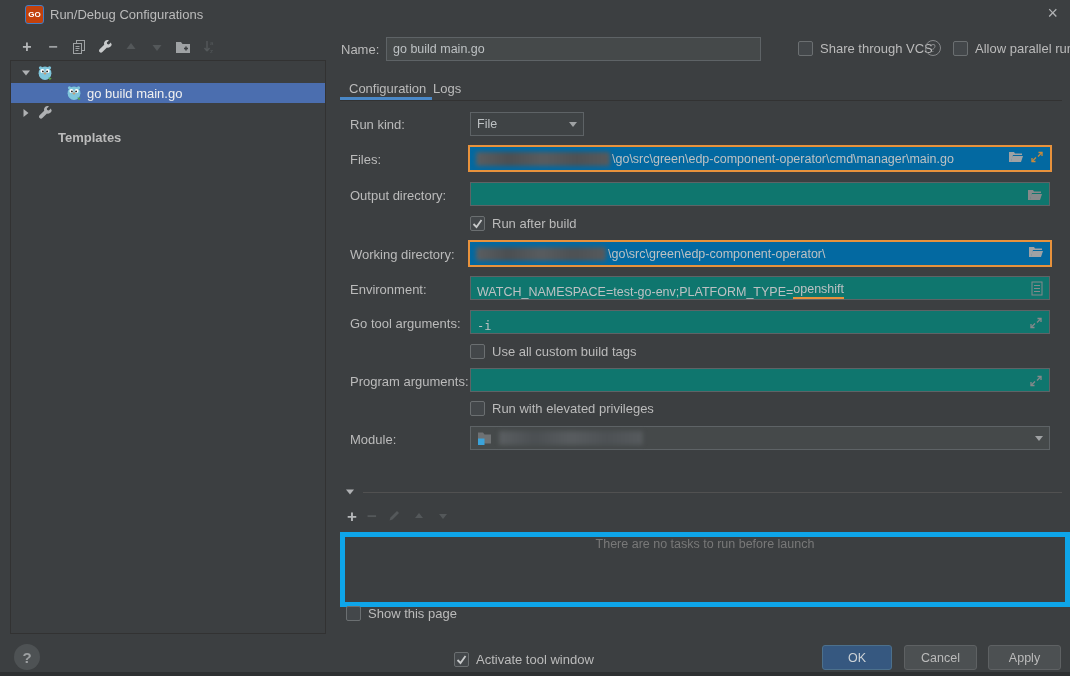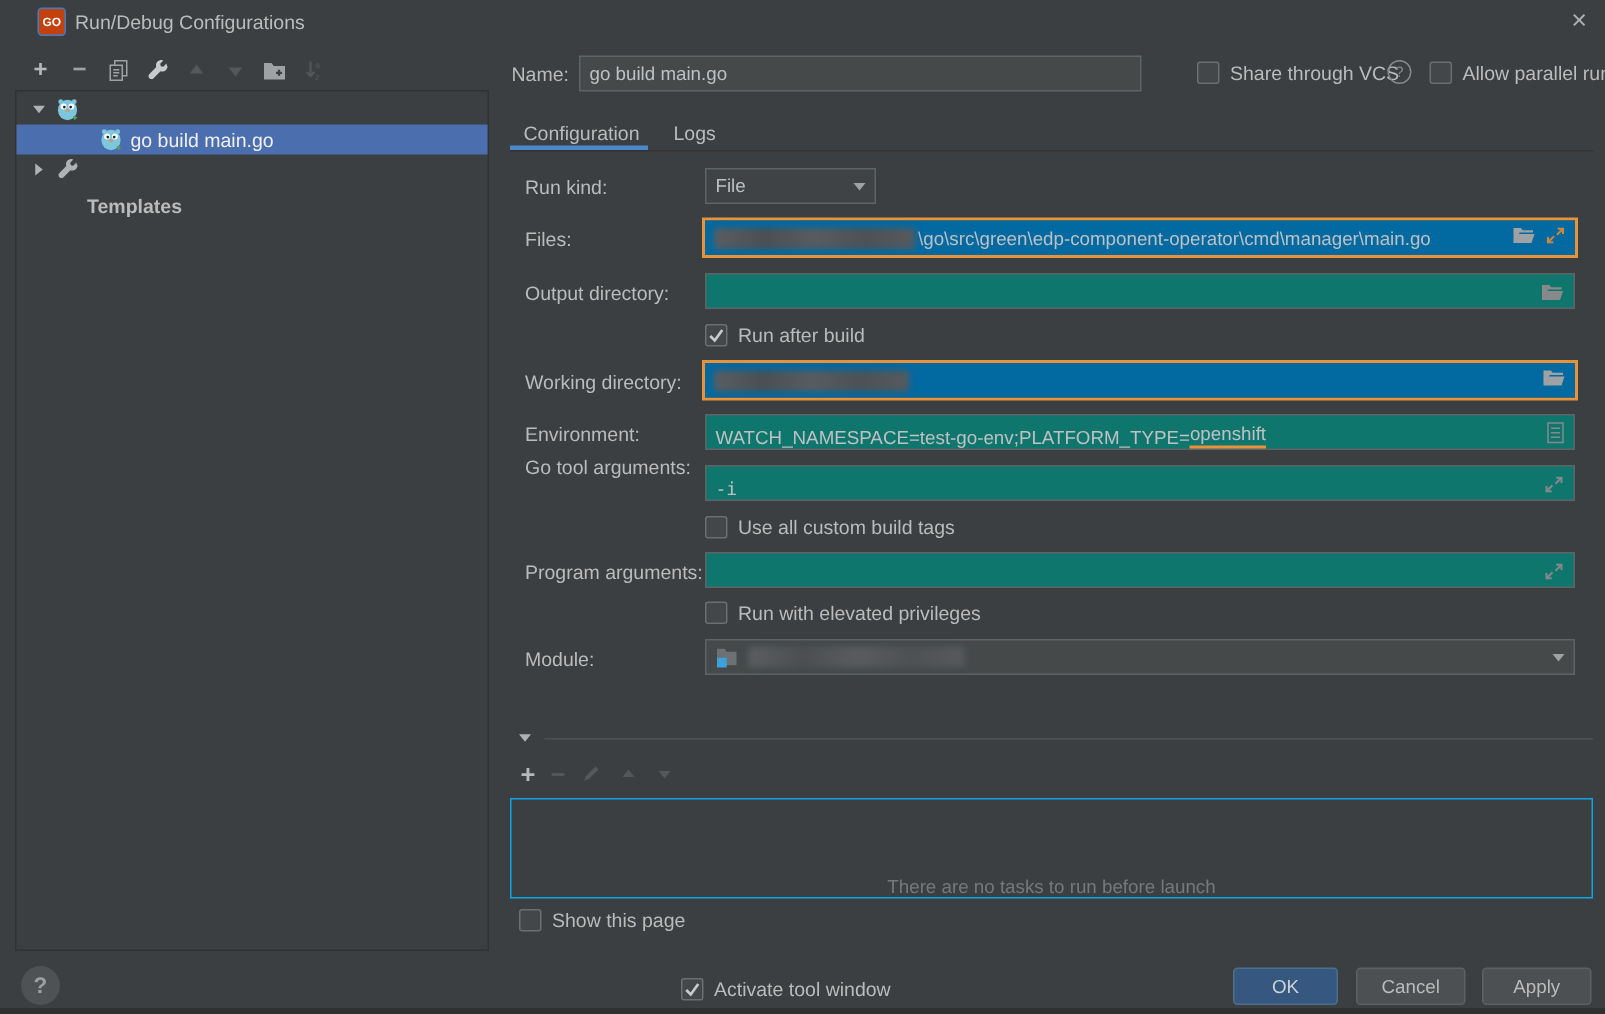--- a/index.html
+++ b/index.html
@@ -47,22 +47,22 @@
       box-sizing:border-box;display:flex;align-items:center;justify-content:center;}
   .cb span{white-space:nowrap;}
   .tab-underline{position:absolute;height:3px;background:#4A88C7;}
   .tabs-sep{position:absolute;left:0;top:100px;width:722px;height:1px;background:#323232;}
   .env-hl{border-bottom:2px solid #E8923C;padding-bottom:1px;}
   .mono{font-family:"DejaVu Sans Mono",monospace;font-size:12px;}
 
   .bl-header{position:absolute;left:5px;top:487px;width:717px;display:flex;align-items:center;}
   .bl-header .txt{margin-left:6px;white-space:nowrap;}
   .bl-header .line{flex:1;height:1px;background:#515151;margin-left:8px;}
-  .task-box{position:absolute;left:0;top:532px;width:720px;height:65px;border:1px solid #0ea5e9;
-      display:flex;align-items:flex-end;justify-content:center;}
+  .task-box{position:absolute;left:0;top:532px;width:720px;height:65px;border:5px solid #0ea5e9;
+      display:flex;align-items:flex-start;justify-content:center;}
   .task-empty{color:#787878;font-size:12.5px;}
 
   .btn{position:absolute;height:25px;background:#4C5052;border:1px solid #5E6163;border-radius:3px;
       color:#BBBBBB;font-size:12.5px;display:flex;align-items:center;justify-content:center;
       box-sizing:border-box;cursor:pointer;}
   .btn.primary{background:#365880;border-color:#4C708C;color:#CCD2D6;}
   .help-circle{left:14px;top:644px;width:26px;height:26px;border-radius:50%;background:#4E5254;
       color:#9DA0A2;font-size:15px;font-weight:bold;display:flex;align-items:center;
       justify-content:center;cursor:pointer;}
   .bottom-strip{left:0;top:672px;width:1070px;height:4px;background:#2E3032;}
@@ -181,21 +181,21 @@
       <span class="box"></span>
       <span>Share through VCS</span>
     </div>
     <div style="position:absolute;left:585px;top:40px;width:16px;height:16px;border:1px solid #87898B;border-radius:50%;display:flex;align-items:center;justify-content:center;font-size:10px;color:#87898B;box-sizing:border-box;">?</div>
     <div class="cb" style="left:613px;top:41px;">
       <span class="box"></span>
       <span>Allow parallel run</span>
     </div>
 
     <div style="position:absolute;left:9px;top:81px;">Configuration</div>
-    <div style="position:absolute;left:109px;top:81px;">Logs</div>
+    <div style="position:absolute;left:93px;top:81px;">Logs</div>
     <div class="tab-underline" style="left:0;top:97px;width:92px;"></div>
     <div class="tabs-sep"></div>
 
     <div class="rlabel" style="left:10px;top:117px;">Run kind:</div>
     <div class="combo" style="left:130px;top:112px;width:114px;height:24px;">
       <span>File</span>
       <span class="combo-arrow"></span>
     </div>
 
     <div class="rlabel" style="left:10px;top:152px;">Files:</div>
@@ -235,38 +235,39 @@
             <polyline points="1.5,6 4.5,9 9.5,2" fill="none" stroke="#C7C9CA" stroke-width="1.8"></polyline>
           </svg>
       </span>
       <span>Run after build</span>
     </div>
 
     <div class="rlabel" style="left:10px;top:247px;">Working directory:</div>
     <div class="orange-wrap" style="left:128px;top:240px;width:584px;height:27px;">
       <div class="tf-inner">
         <span class="redacted" style="width:130px;margin-right:2px;flex:none;"></span>
+        <span>\go\src\green\edp-component-operator\</span>
         <span style="margin-left:auto;"><svg width="16" height="14">
               <path fill="#9FA2A4" d="M1 2h5l1 1.5h7V5H5L3 12H1z"></path>
               <path fill="#9FA2A4" d="M4.5 6h10.5l-2 6H2.8z"></path>
             </svg></span>
       </div>
     </div>
 
     <div class="rlabel" style="left:10px;top:282px;">Environment:</div>
     <div class="tf" style="left:130px;top:276px;width:580px;height:24px;">
       <span>WATCH_NAMESPACE=test-go-env;PLATFORM_TYPE=</span>
         <span class="env-hl">openshift</span>
       <span style="margin-left:auto;"><svg width="12" height="15">
             <rect x="1" y="1" width="10" height="13" fill="none" stroke="#87898B"></rect>
             <path d="M3 4.5h6M3 7.5h6M3 10.5h6" stroke="#87898B"></path>
           </svg></span>
     </div>
 
-    <div class="rlabel" style="left:10px;top:304px;">Go tool arguments:</div>
+    <div class="rlabel" style="left:10px;top:316px;">Go tool arguments:</div>
     <div class="tf" style="left:130px;top:310px;width:580px;height:24px;">
       <span class="mono grow">-i</span>
       <span><svg width="14" height="14">
             <g stroke="#87898B" stroke-width="1.3" fill="none">
               <path d="M8.5 2.5H12V6"></path>
               <path d="M12 2.5L8 6.5"></path>
               <path d="M5.5 11.5H2V8"></path>
               <path d="M2 11.5L6 7.5"></path>
             </g>
           </svg></span>

